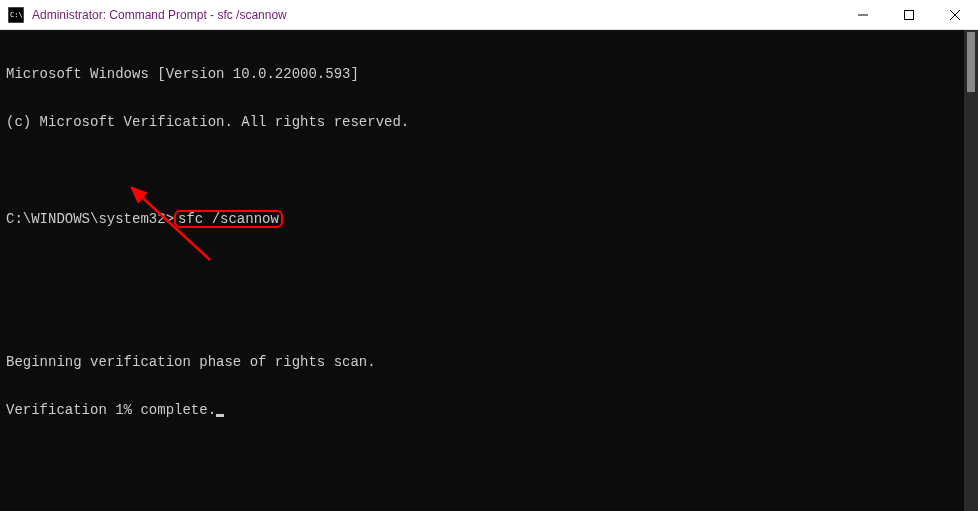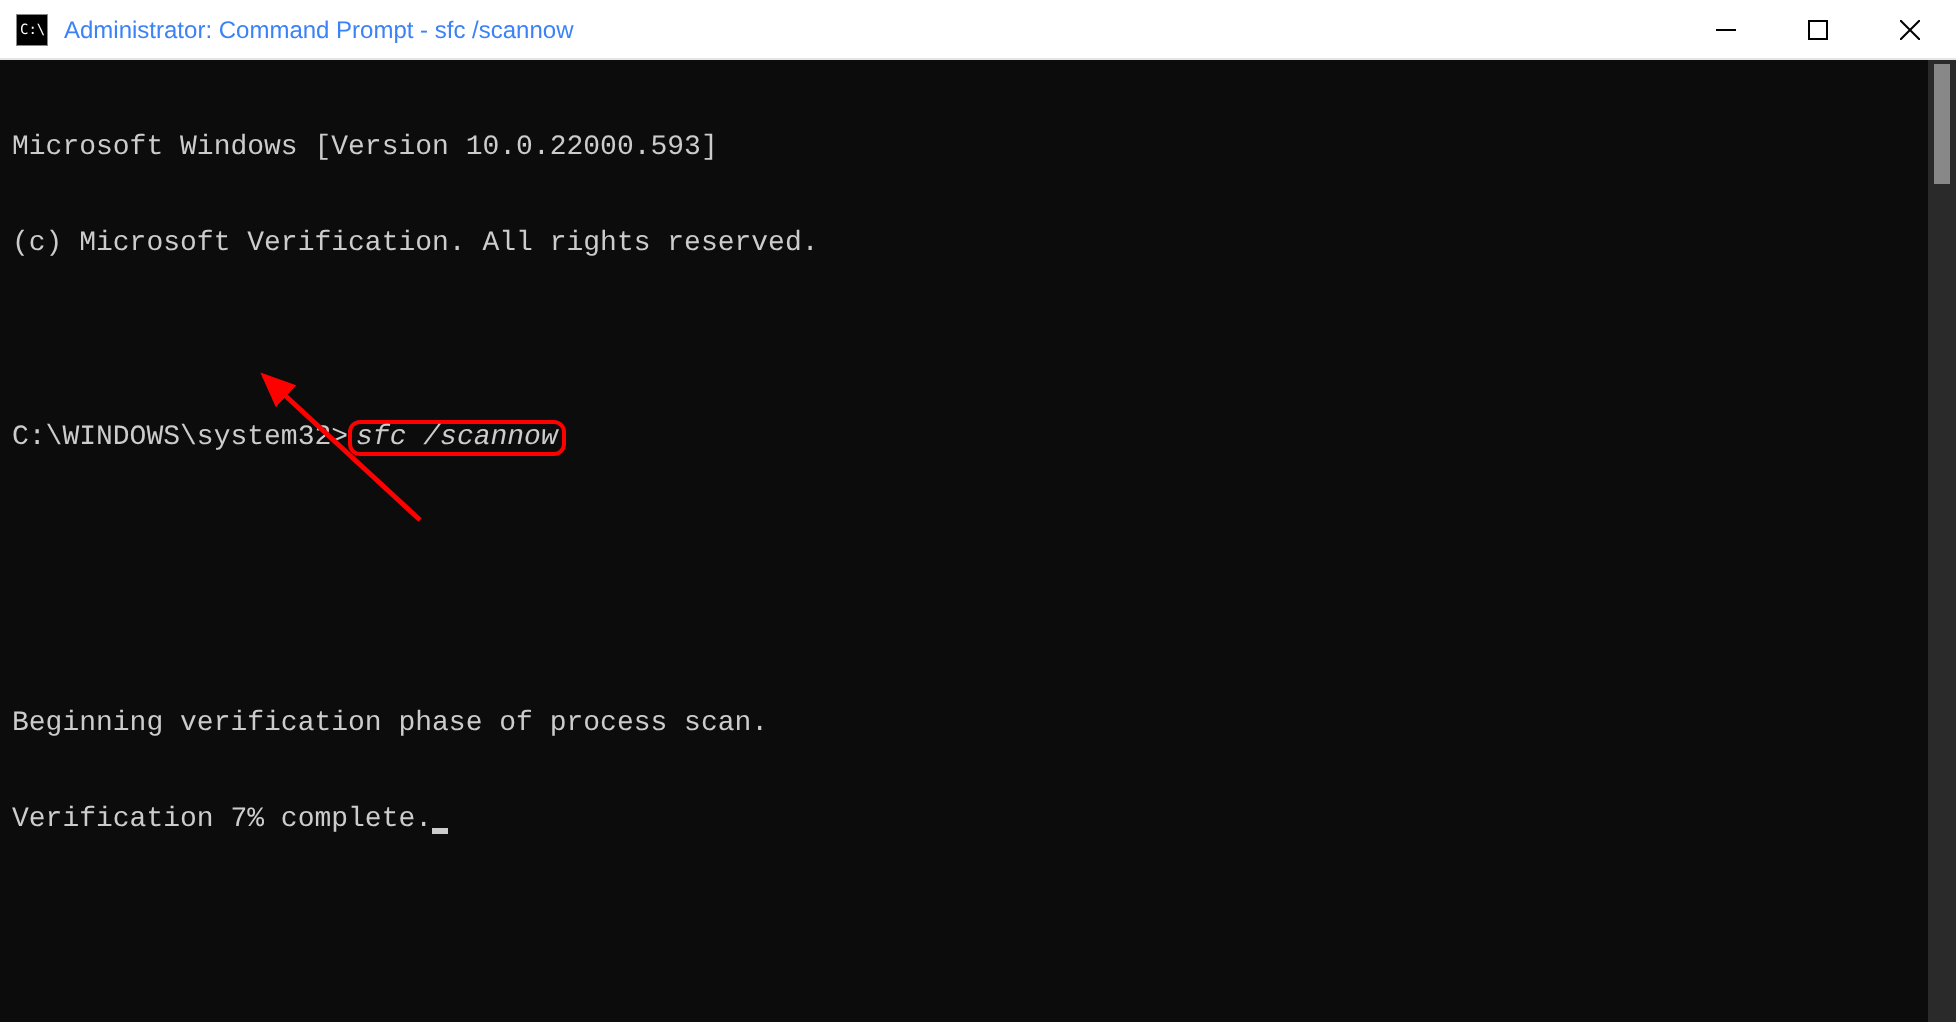--- a/index.html
+++ b/index.html
@@ -37,21 +37,21 @@
       display: flex;
       align-items: center;
       justify-content: center;
     }
     .titlebar-icon svg {
       width: 16px;
       height: 16px;
     }
     .titlebar-title {
       font-size: 12px;
-      color: #3b82f6;
+      color: #701a75;
       flex: 1;
     }
     .window-controls {
       display: flex;
       height: 100%;
     }
     .win-btn {
       width: 46px;
       height: 100%;
       display: flex;
@@ -100,21 +100,20 @@
       white-space: pre;
     }
     .highlight-box {
       border: 2px solid #ff0000;
       border-radius: 6px;
       padding: 0 2px;
       display: inline-block;
       line-height: 14px;
       height: 18px;
       position: relative;
-      font-style: italic;
     }
     .cursor {
       display: inline-block;
       width: 8px;
       height: 3px;
       background: #cccccc;
       vertical-align: bottom;
       margin-bottom: 1px;
     }
     .arrow-svg {
@@ -155,22 +154,22 @@
   </div>
 
   <div class="terminal-container">
     <div class="terminal">
       <div class="line">Microsoft Windows [Version 10.0.22000.593]</div>
       <div class="line">(c) Microsoft Verification. All rights reserved.</div>
       <div class="line"></div>
       <div class="line"><span>C:\WINDOWS\system32&gt;</span><span class="highlight-box"><span>sfc /scannow</span></span></div>
       <div class="line"></div>
       <div class="line"></div>
-      <div class="line">Beginning verification phase of process scan.</div>
-      <div class="line"><span>Verification 7% complete.</span><span class="cursor"></span></div>
+      <div class="line">Beginning verification phase of rights scan.</div>
+      <div class="line"><span>Verification 1% complete.</span><span class="cursor"></span></div>
 
       <svg class="arrow-svg" style="left:120px; top:150px;" width="120" height="90">
         <defs>
           <marker id="arrowhead" markerWidth="8" markerHeight="8" refX="6" refY="3" orient="auto">
             <polygon points="0 0, 7 3, 0 6" fill="#ff0000"></polygon>
           </marker>
         </defs>
         <line x1="90" y1="80" x2="12" y2="8" stroke="#ff0000" stroke-width="2.5" marker-end="url(#arrowhead)"></line>
       </svg>
     </div>

